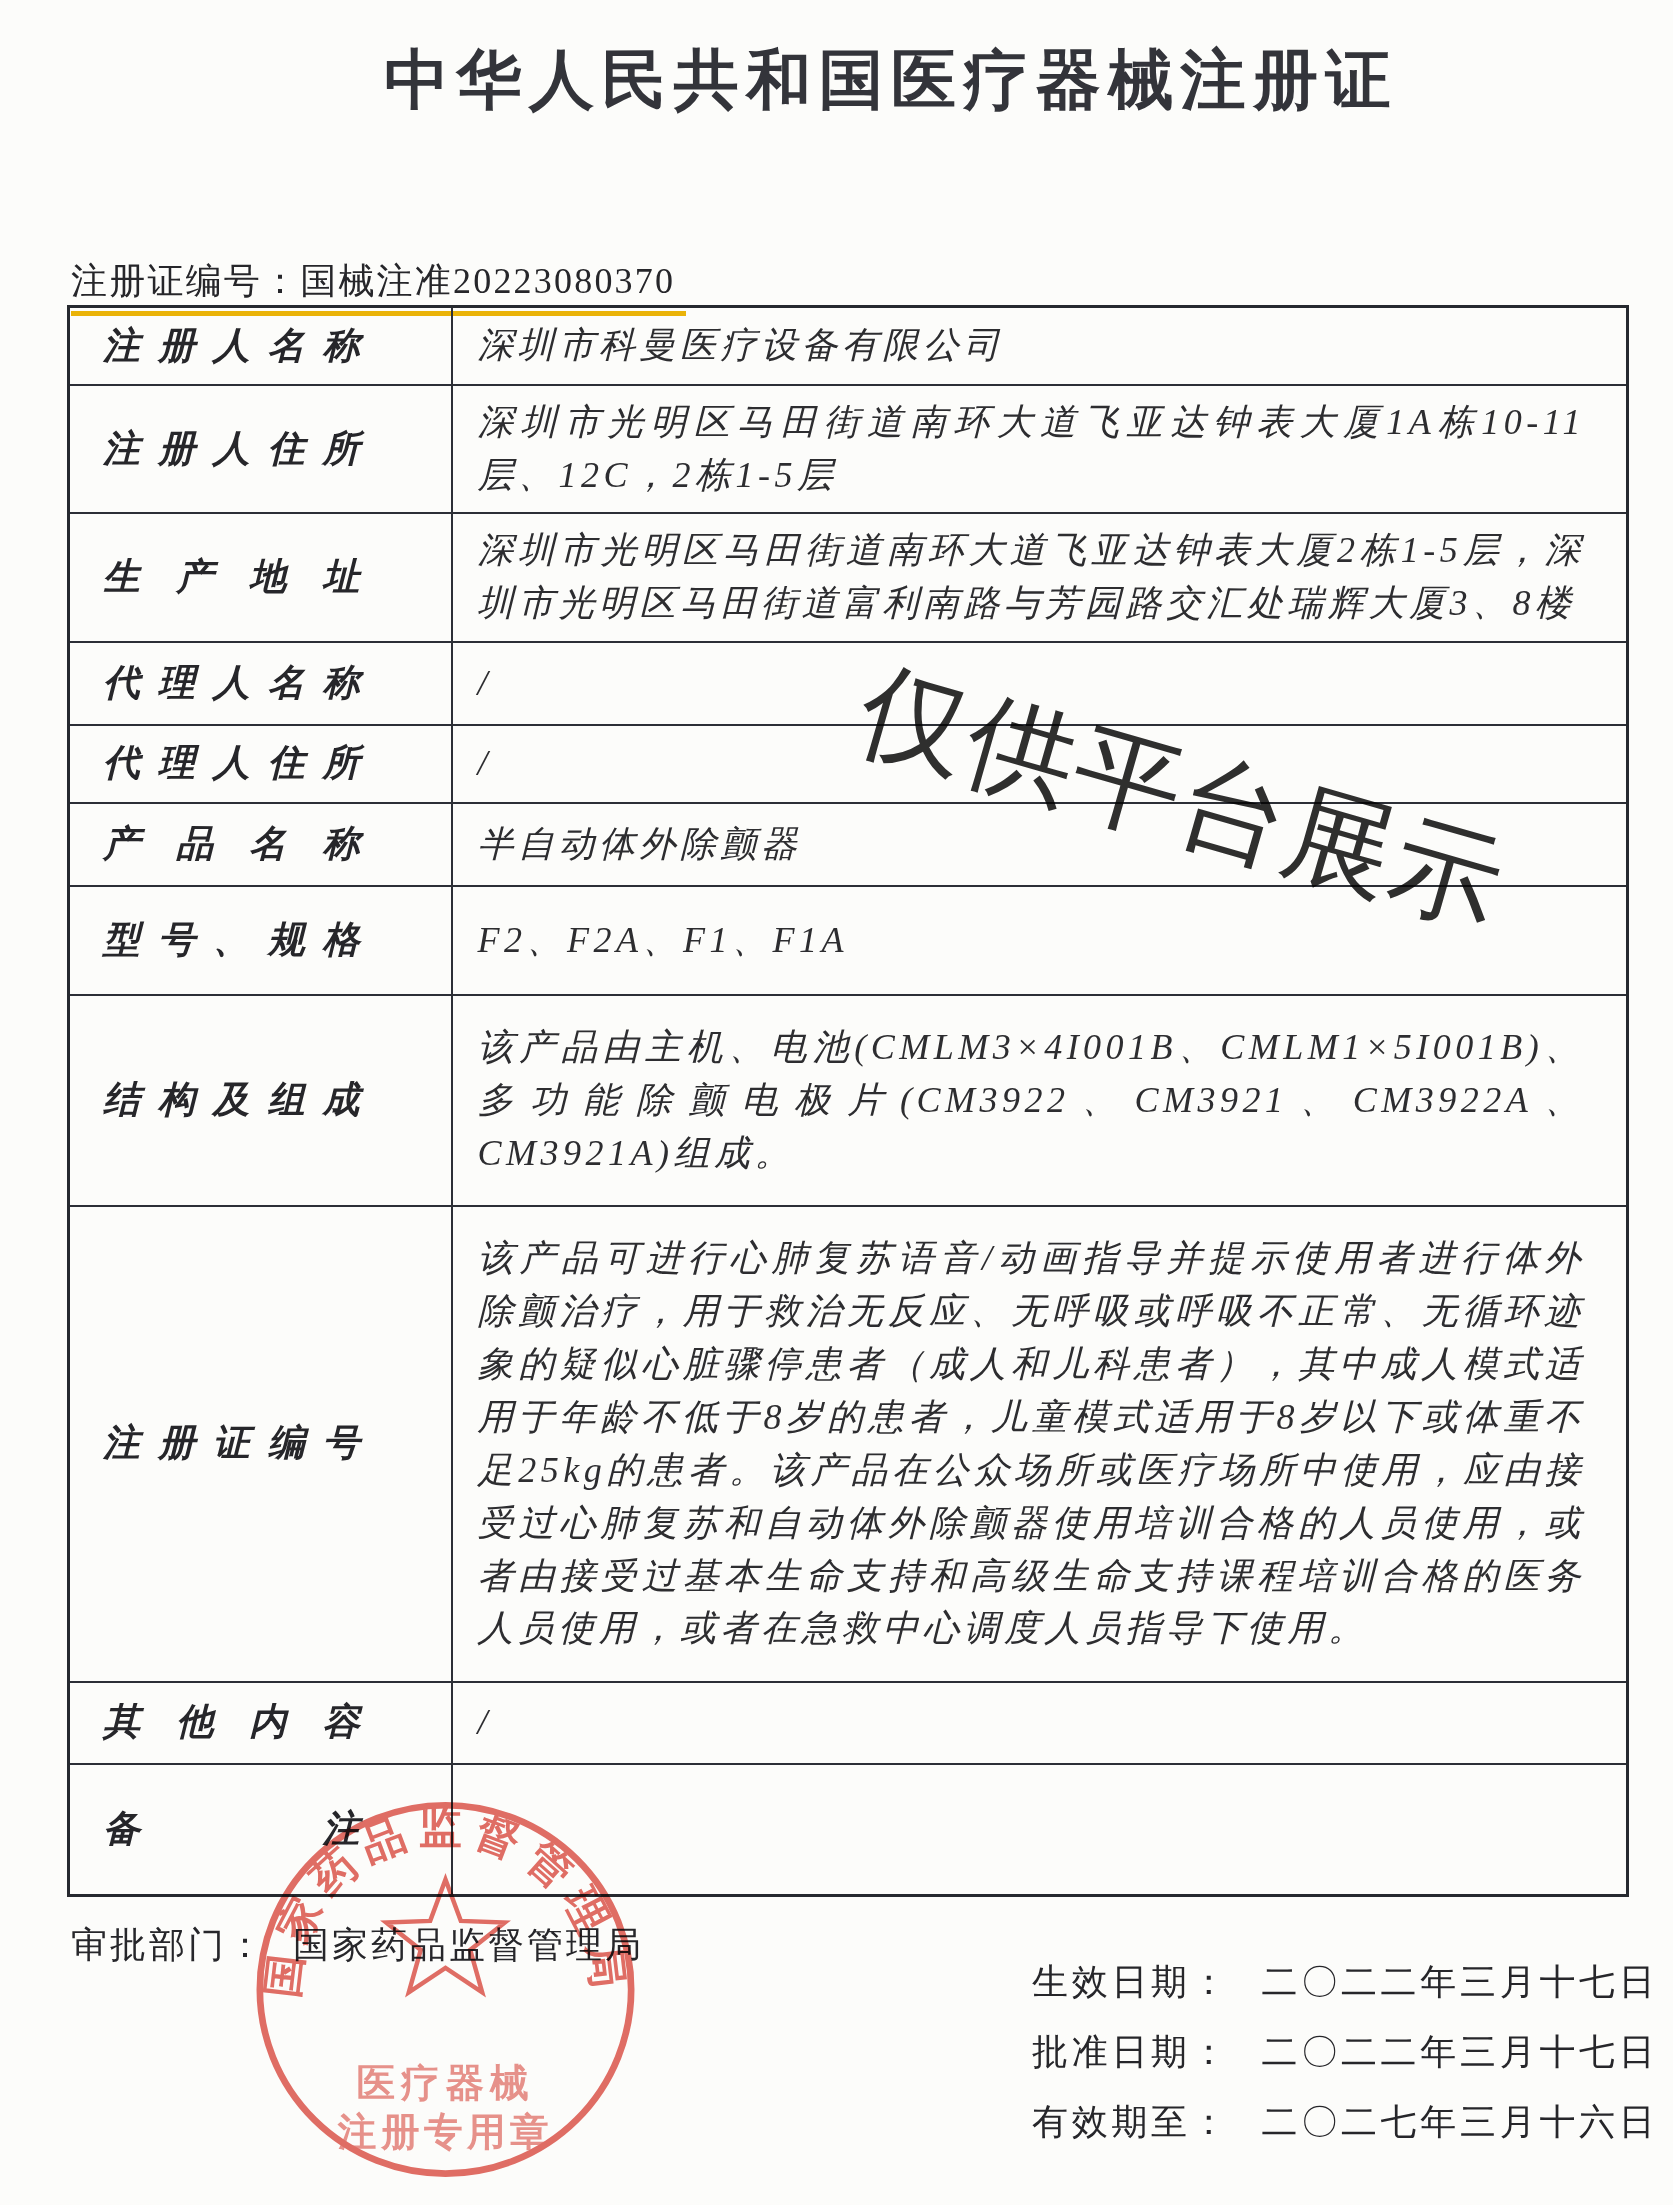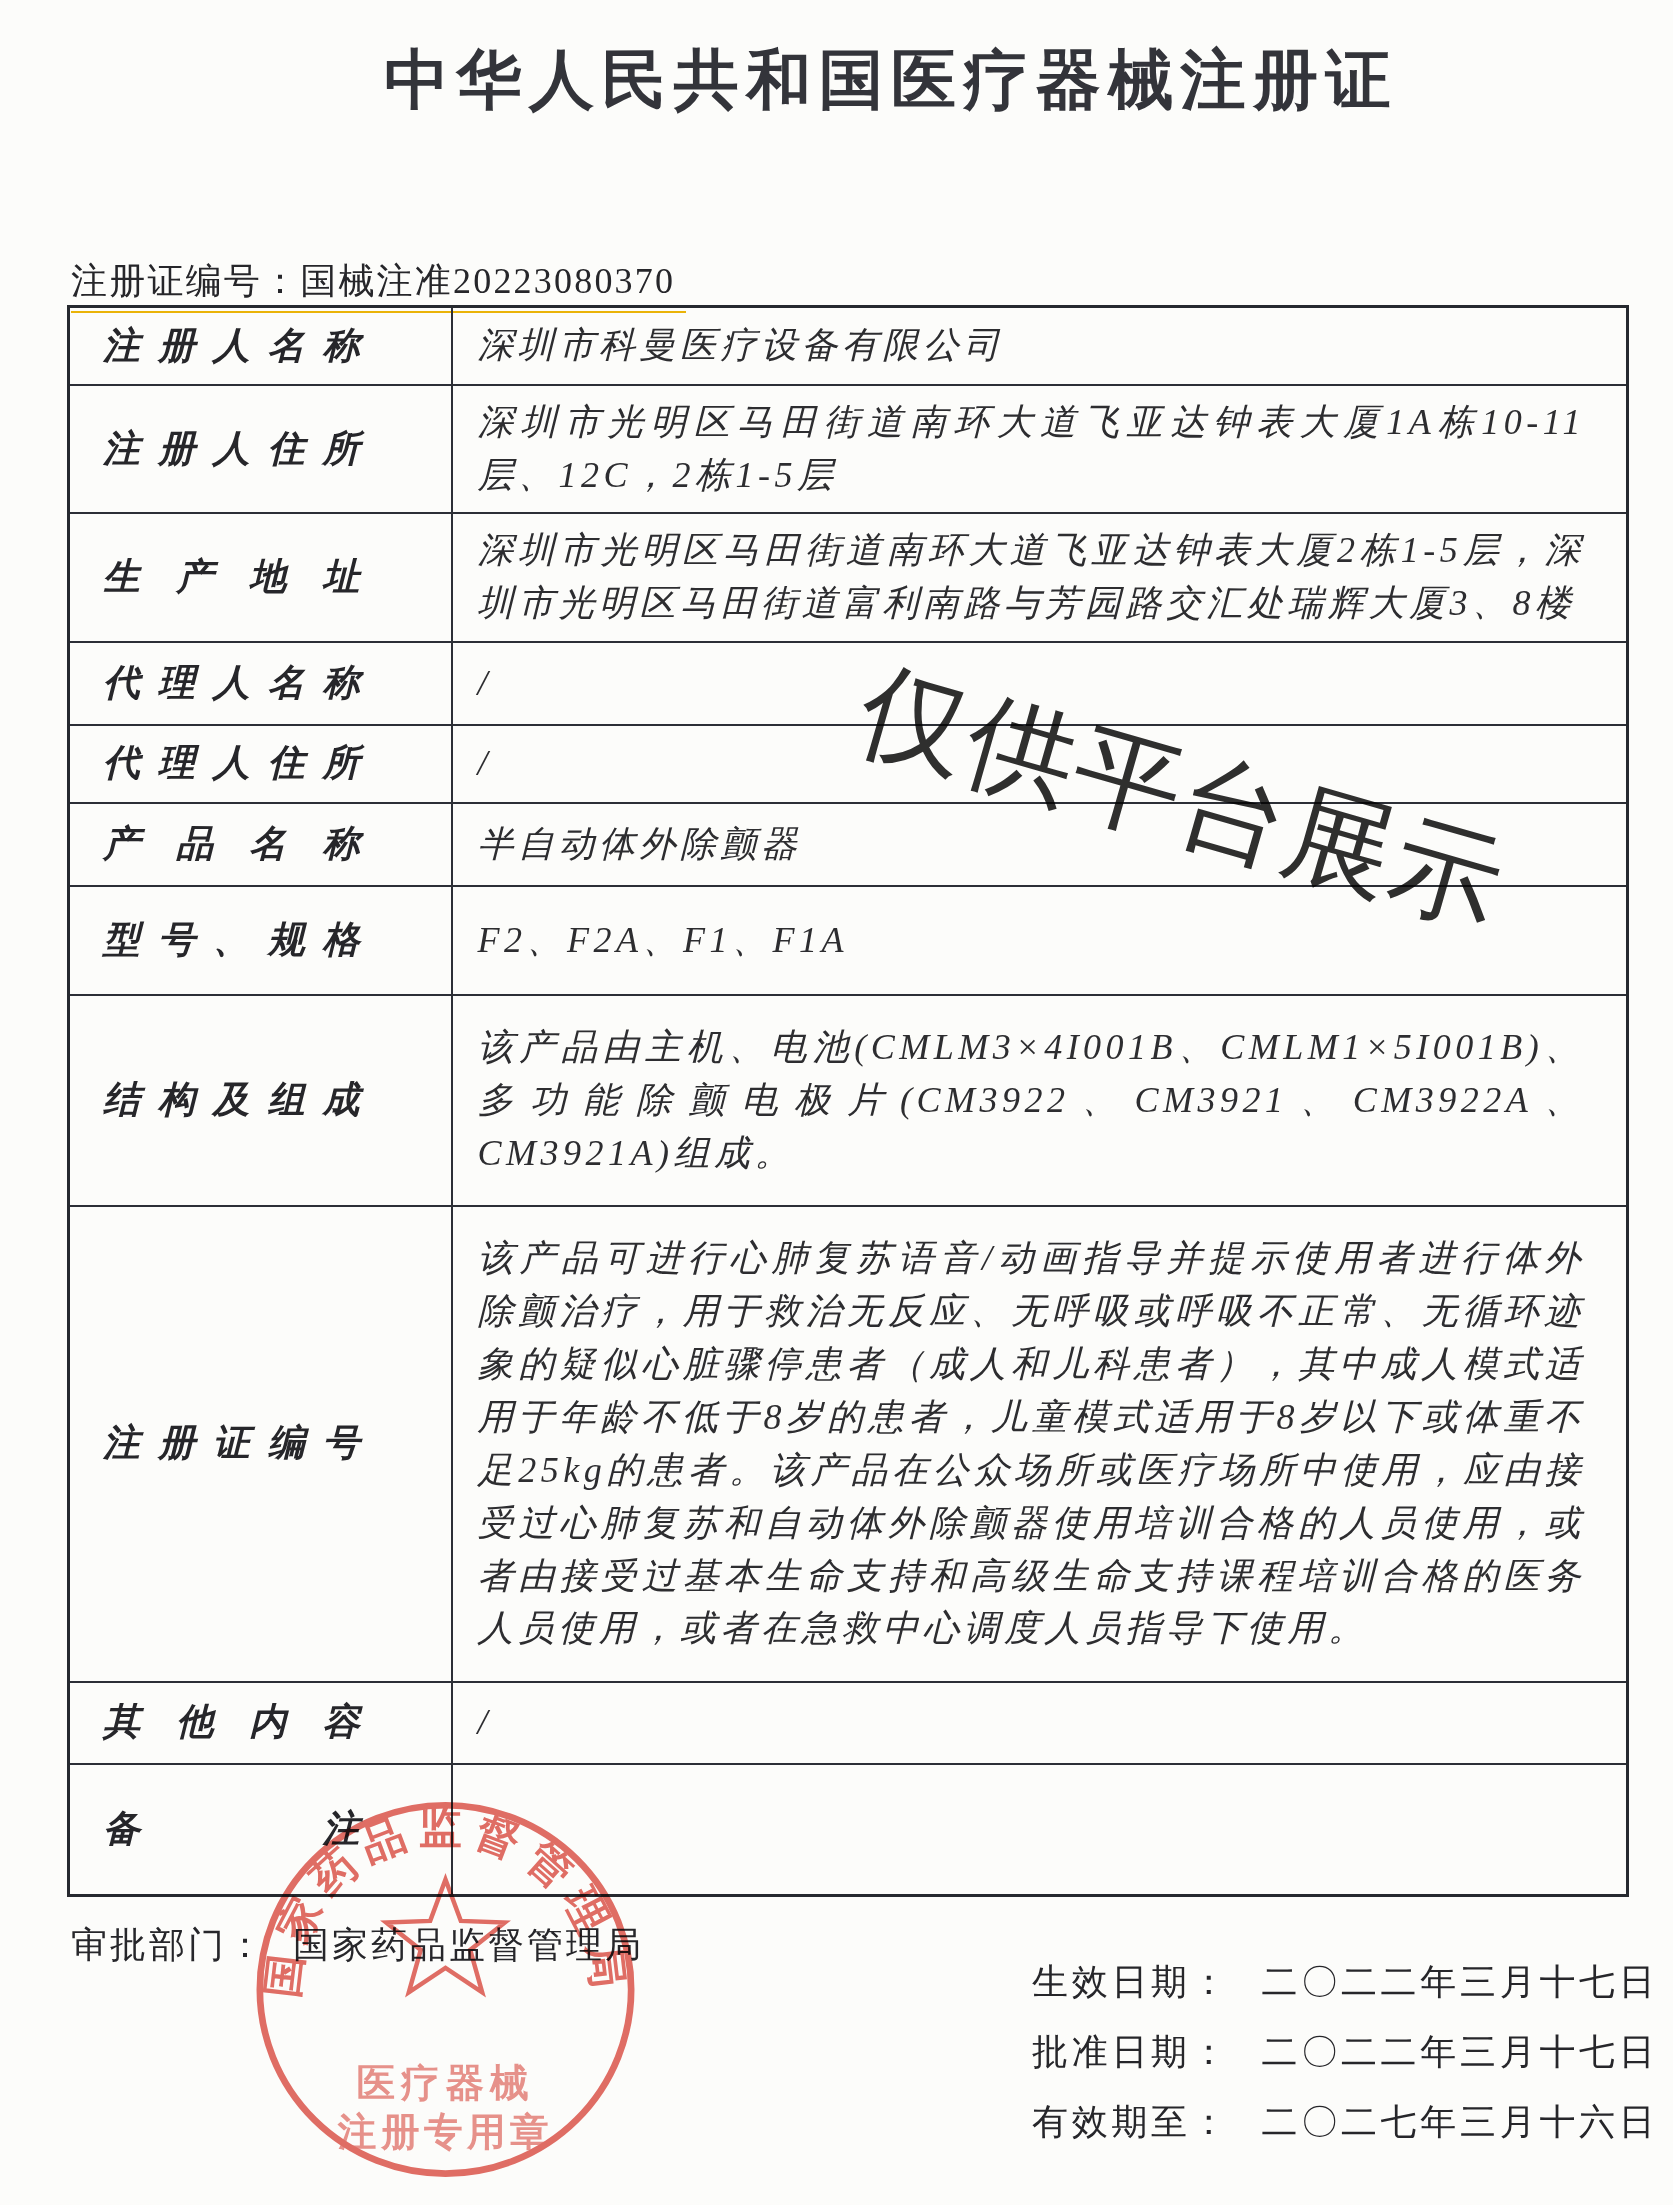--- a/index.html
+++ b/index.html
@@ -20,21 +20,21 @@
     font-size:65px;font-weight:bold;letter-spacing:7.4px;
     color:#33343a;
     transform:translateX(54px);
     white-space:nowrap;
   }
 
   
   .cert-line{
     position:absolute;left:71px;top:257px;
     font-size:36px;letter-spacing:2.2px;color:#26262a;
-    border-bottom:2px solid #eab308;
+    border-bottom:5px solid #eab308;
     padding:0 10.4px 4.5px 0;
   }
 
   
   .reg-table{
     position:absolute;left:67px;top:305px;
     width:1562px;
     border-collapse:collapse;table-layout:fixed;
     background:transparent;
   }

